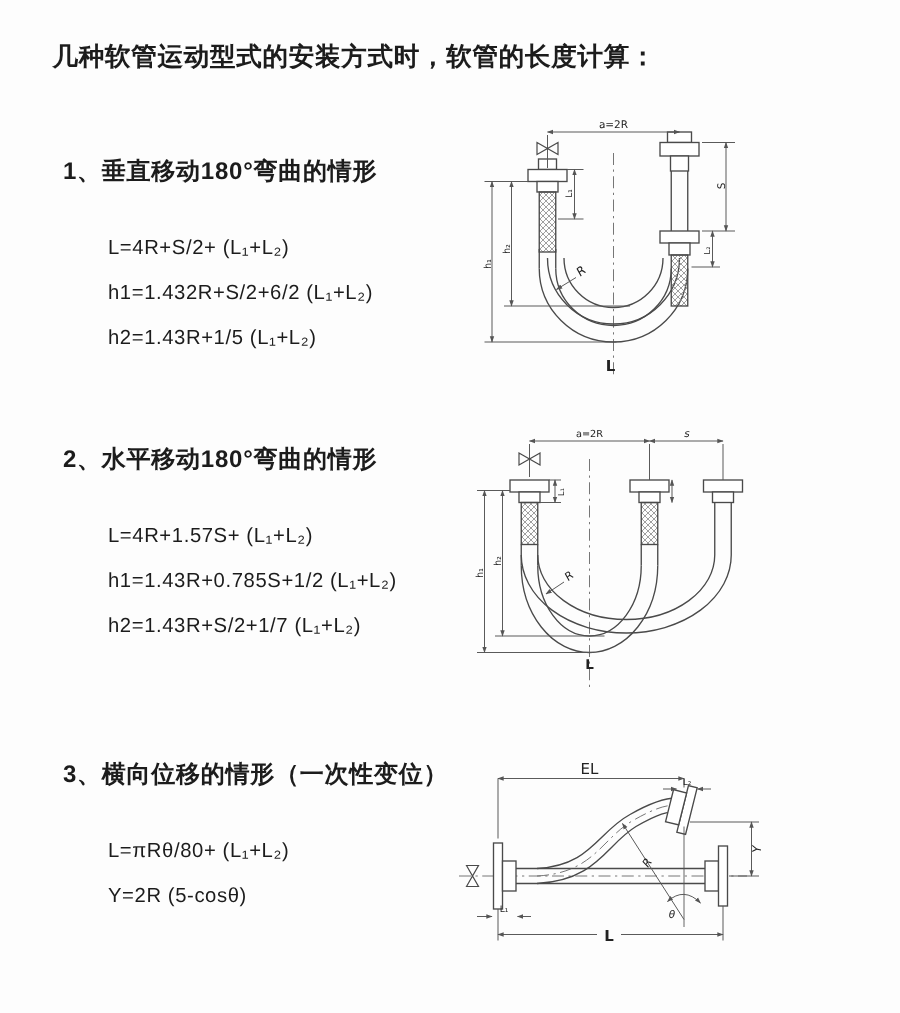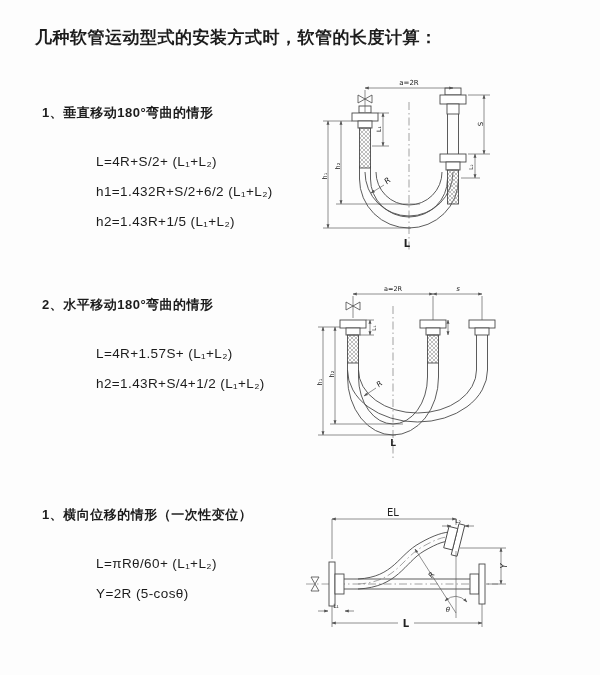--- a/index.html
+++ b/index.html
@@ -1,22 +1,22 @@
 <!DOCTYPE html>
 <html><head>
 <meta charset="utf-8">
 <style>
   html,body{margin:0;padding:0;}
   body{width:600px;height:675px;background:#fdfdfd;position:relative;overflow:hidden;
        font-family:"Liberation Sans","DejaVu Sans",sans-serif;color:#1c1c1c;}
   .abs{position:absolute;}
   .title{left:35px;top:26px;font-size:17px;font-weight:700;letter-spacing:.5px;}
-  .sec-head{font-size:13px;font-weight:700;letter-spacing:.5px;}
+  .sec-head{font-size:16px;font-weight:700;letter-spacing:.5px;}
   .formula{font-size:13.5px;font-weight:400;letter-spacing:.4px;height:30px;line-height:30px;white-space:pre;}
-  .f-col{position:absolute;margin-left:24px;}
+  .f-col{position:absolute;}
   svg text{font-family:"DejaVu Sans",sans-serif;fill:#222;}
   .dl{stroke:#4a4a4a;stroke-width:.9;fill:none;}
   .fit{fill:#fff;stroke:#4a4a4a;stroke-width:.9;}
   .dim{stroke:#555;stroke-width:.65;fill:none;}
   .cl{stroke:#666;stroke-width:.6;fill:none;stroke-dasharray:8 3 1.5 3;}
   .thin{stroke:#555;stroke-width:.6;fill:none;}
 </style>
 </head>
 <body>
 
@@ -95,21 +95,22 @@
   <text font-size="8" font-style="italic" transform="rotate(-40 90 105)" x="87" y="107">R</text>
   <line class="dim" x1="86" y1="109" x2="73" y2="117" marker-end="url(#m1)"></line>
 
   <text x="109" y="171" font-size="10" font-weight="bold" text-anchor="middle">L</text>
 </svg>
 
 <div class="abs" style="left:42px;top:296px;">
   <div class="sec-head">2、水平移动180°弯曲的情形</div>
   <div class="f-col" style="left:30px;top:25px;position:relative;">
     <div class="formula">L=4R+1.57S+ (L₁+L₂)</div>
-    <div class="formula">h2=1.43R+S/4+1/2 (L₁+L₂)</div>
+    <div class="formula">h1=1.43R+0.785S+1/2 (L₁+L₂)</div>
+    <div class="formula">h2=1.43R+S/2+1/7 (L₁+L₂)</div>
   </div>
 </div>
 
 <svg class="abs" style="left:308px;top:282px;" width="255" height="185" viewBox="0 0 255 185">
   <defs>
     <marker id="m2" viewBox="0 0 10 10" refX="9" refY="5" markerWidth="6.5" markerHeight="6.5" orient="auto-start-reverse">
       <path d="M0,1.5 L10,5 L0,8.5 z" fill="#555"></path>
     </marker>
     <pattern id="p2" width="4" height="4" patternUnits="userSpaceOnUse">
       <path d="M0,4 L4,0 M0,0 L4,4" stroke="#8a8a8a" stroke-width="0.55"></path>
@@ -163,23 +164,23 @@
   <text font-size="5.5" text-anchor="middle" transform="rotate(-90 66 46)" x="66" y="48">L₁</text>
   <line class="dim" x1="140" y1="38" x2="140" y2="53" marker-start="url(#m2)" marker-end="url(#m2)"></line>
 
   <text font-size="7.5" font-style="italic" transform="rotate(-40 72 102)" x="69" y="104">R</text>
   <line class="dim" x1="68" y1="106" x2="56" y2="114" marker-end="url(#m2)"></line>
 
   <text x="85" y="164" font-size="9" font-weight="bold" text-anchor="middle">L</text>
 </svg>
 
 <div class="abs" style="left:42px;top:506px;">
-  <div class="sec-head">1、横向位移的情形（一次性变位）</div>
+  <div class="sec-head">3、横向位移的情形（一次性变位）</div>
   <div class="f-col" style="left:30px;top:25px;position:relative;">
-    <div class="formula">L=πRθ/60+ (L₁+L₂)</div>
+    <div class="formula">L=πRθ/80+ (L₁+L₂)</div>
     <div class="formula">Y=2R (5-cosθ)</div>
   </div>
 </div>
 
 <svg class="abs" style="left:298px;top:503px;" width="290" height="150" viewBox="0 0 290 150">
   <defs>
     <marker id="m3" viewBox="0 0 10 10" refX="9" refY="5" markerWidth="6.5" markerHeight="6.5" orient="auto-start-reverse">
       <path d="M0,1.5 L10,5 L0,8.5 z" fill="#555"></path>
     </marker>
   </defs>

